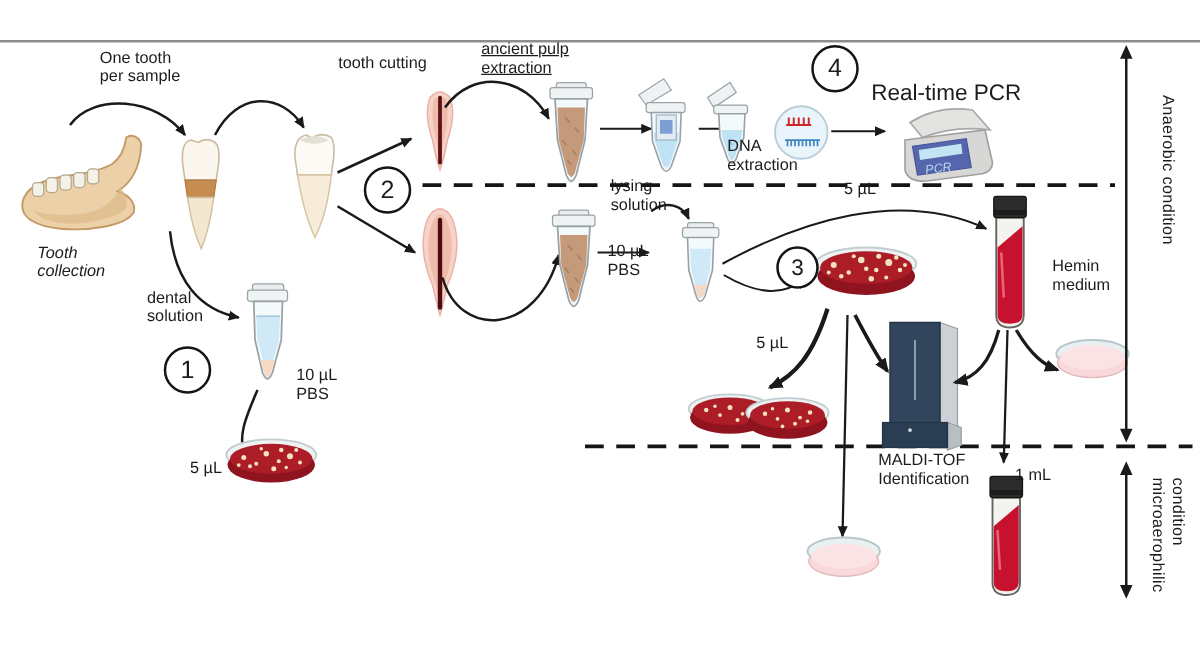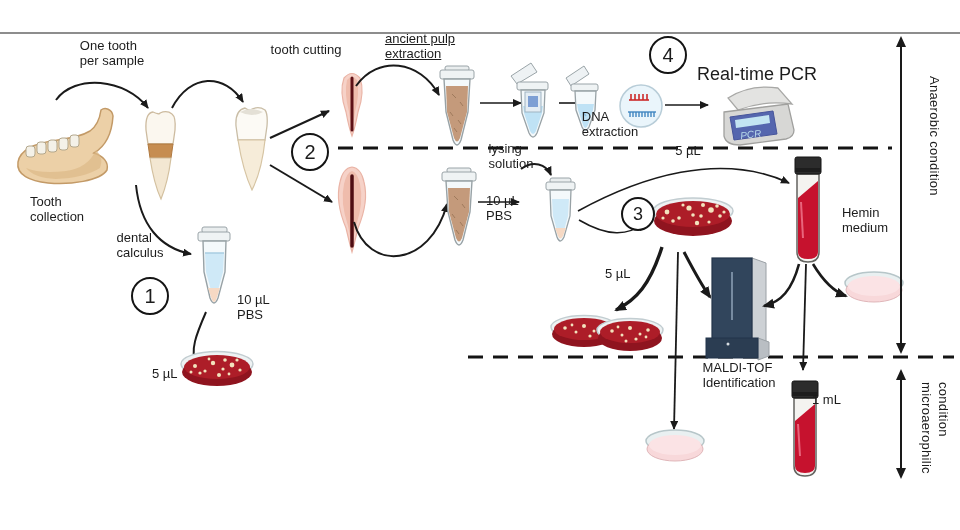--- a/index.html
+++ b/index.html
@@ -328,38 +328,38 @@
     </div>
 <div class="step" style="left:649px;top:36px;">
       <span>4</span>
     </div>
 
 <div class="lbl" style="left:112px;top:38px;">One tooth
 per sample</div>
 <div class="lbl" style="left:306px;top:42px;">tooth cutting</div>
 <div class="lbl" style="left:420px;top:31px;text-decoration:underline;">ancient pulp
 extraction</div>
-<div class="lbl" style="left:57px;top:194px;">Tooth
+<div class="lbl" style="left:57px;top:194px;font-style:italic;">Tooth
 collection</div>
 <div class="lbl" style="left:140px;top:230px;">dental
-calculus</div>
+solution</div>
 <div class="lbl left" style="left:237px;top:256px;">10 µL
 PBS</div>
 <div class="lbl left" style="left:152px;top:330px;">5 µL</div>
 <div class="lbl" style="left:511px;top:109px;margin-top:32px;">lysing
 solution</div>
 <div class="lbl" style="left:590px;top:109px;margin-left:20px;">DNA
 extraction</div>
 <div class="lbl big" style="left:757px;top:64px;">Real-time PCR</div>
 <div class="lbl left" style="left:486px;top:157px;">10 µL
 PBS</div>
 <div class="lbl" style="left:688px;top:143px;">5 µL</div>
 <div class="lbl left" style="left:605px;top:230px;">5 µL</div>
 <div class="lbl" style="left:853px;top:205px;margin-left:12px;">Hemin
 medium</div>
-<div class="lbl left" style="left:812px;top:356px;">1 mL</div>
+<div class="lbl left" style="left:812px;top:336px;">1 mL</div>
 <div class="lbl" style="left:739px;top:360px;">MALDI-TOF
 Identification</div>
 <div class="vert" style="left:926px;top:76px;">Anaerobic condition</div>
 <div class="vert" style="left:918px;top:382px;">microaerophilic
 condition</div>
 
 </div>
 
 </body></html>

